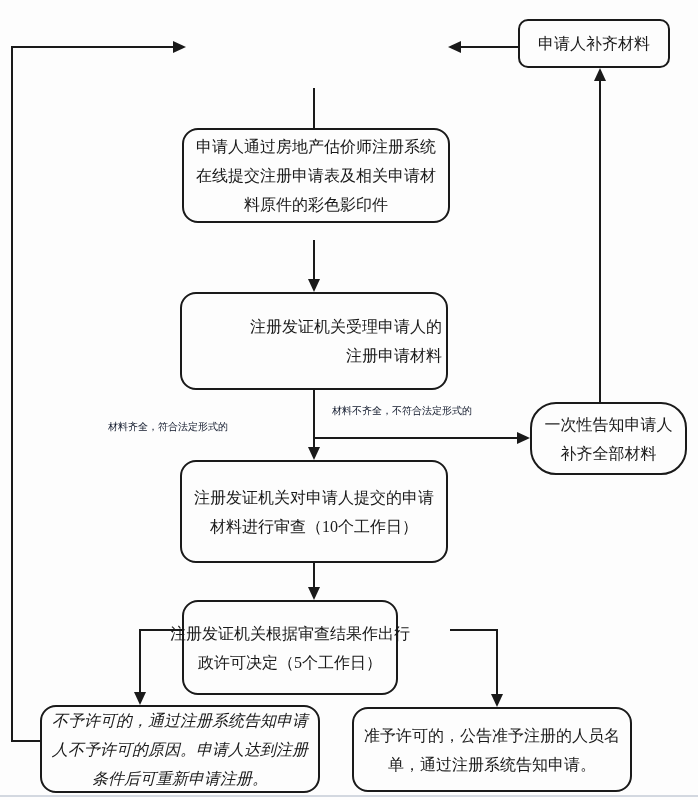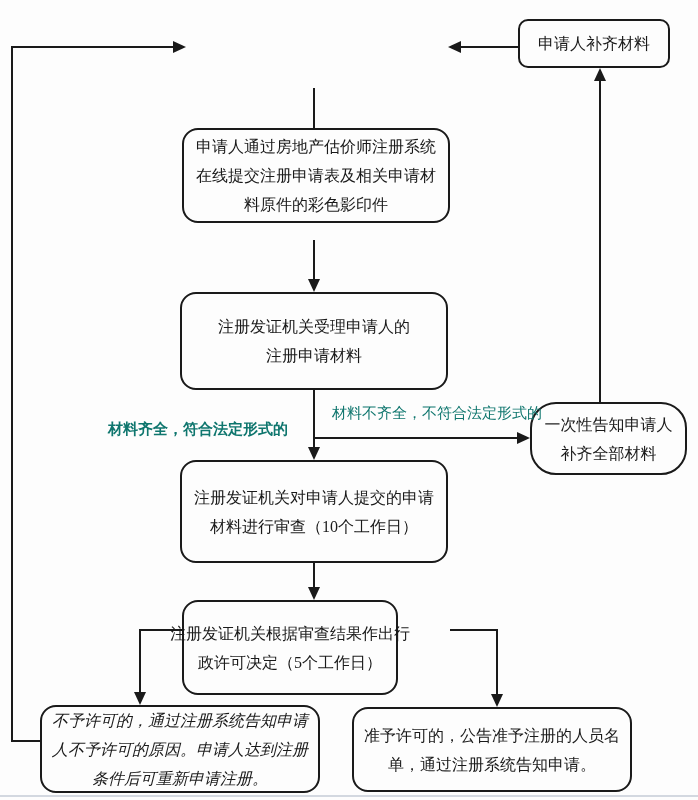--- a/index.html
+++ b/index.html
@@ -30,44 +30,44 @@
   .hline,.vline{position:absolute;background:#1a1a1a;z-index:1;}
   .hline{height:2px;}
   .vline{width:2px;}
   .arr{position:absolute;width:0;height:0;z-index:1;}
   .arr-down{border-left:6px solid transparent;border-right:6px solid transparent;border-top:13px solid #1a1a1a;}
   .arr-up{border-left:6px solid transparent;border-right:6px solid transparent;border-bottom:13px solid #1a1a1a;}
   .arr-right{border-top:6px solid transparent;border-bottom:6px solid transparent;border-left:13px solid #1a1a1a;}
   .arr-left{border-top:6px solid transparent;border-bottom:6px solid transparent;border-right:13px solid #1a1a1a;}
   .edge-label{
     position:absolute;
-    font-size:15px;
+    font-size:10px;
     white-space:nowrap;
     z-index:3;
-    color:#0f766e;
+    color:#0f172a;
   }
   .page-edge{position:absolute;left:0;width:698px;height:2px;background:#d3d8e0;z-index:0;}
 </style>
 </head>
 <body>
 
 <div id="canvas">
 
 
   <div class="box small" style="left:518px;top:19px;width:152px;height:49px;">
     <span>申请人补齐材料</span>
   </div>
 
   <div class="box" style="left:182px;top:128px;width:268px;height:95px;">
     <span>申请人通过房地产估价师注册系统</span>
     <span>在线提交注册申请表及相关申请材</span>
     <span>料原件的彩色影印件</span>
   </div>
 
-  <div class="box" style="left:180px;top:292px;width:268px;height:98px;">
+  <div class="box" style="left:180px;top:292px;width:268px;height:98px;align-items:flex-end;">
     <span>注册发证机关受理申请人的</span>
     <span>注册申请材料</span>
   </div>
 
   <div class="box small" style="left:530px;top:402px;width:157px;height:73px;border-radius:26px;">
     <span>一次性告知申请人</span>
     <span>补齐全部材料</span>
   </div>
 
   <div class="box" style="left:180px;top:460px;width:268px;height:103px;">
@@ -84,21 +84,21 @@
     <span>不予许可的，通过注册系统告知申请</span>
     <span>人不予许可的原因。申请人达到注册</span>
     <span>条件后可重新申请注册。</span>
   </div>
 
   <div class="box" style="left:352px;top:707px;width:280px;height:85px;">
     <span>准予许可的，公告准予注册的人员名</span>
     <span>单，通过注册系统告知申请。</span>
   </div>
 
-  <div class="edge-label" style="left:108px;top:420px;font-weight:bold;">材料齐全，符合法定形式的</div>
+  <div class="edge-label" style="left:108px;top:420px;">材料齐全，符合法定形式的</div>
   <div class="edge-label" style="left:332px;top:404px;">材料不齐全，不符合法定形式的</div>
 
   <div class="vline" style="left:313px;top:88px;height:46px;"></div>
   <div class="arr arr-down" style="left:308px;top:132px;"></div>
 
   <div class="vline" style="left:313px;top:240px;height:41px;"></div>
   <div class="arr arr-down" style="left:308px;top:279px;"></div>
 
   <div class="vline" style="left:313px;top:390px;height:58px;"></div>
   <div class="arr arr-down" style="left:308px;top:447px;"></div>

